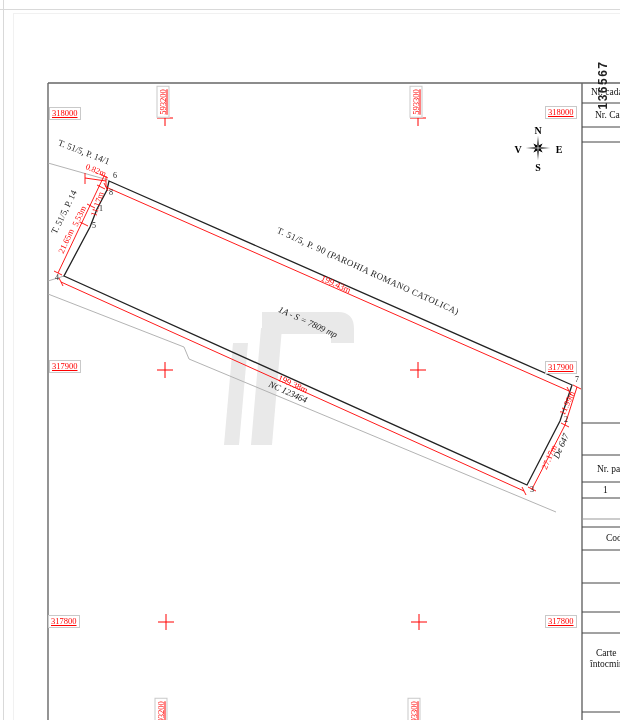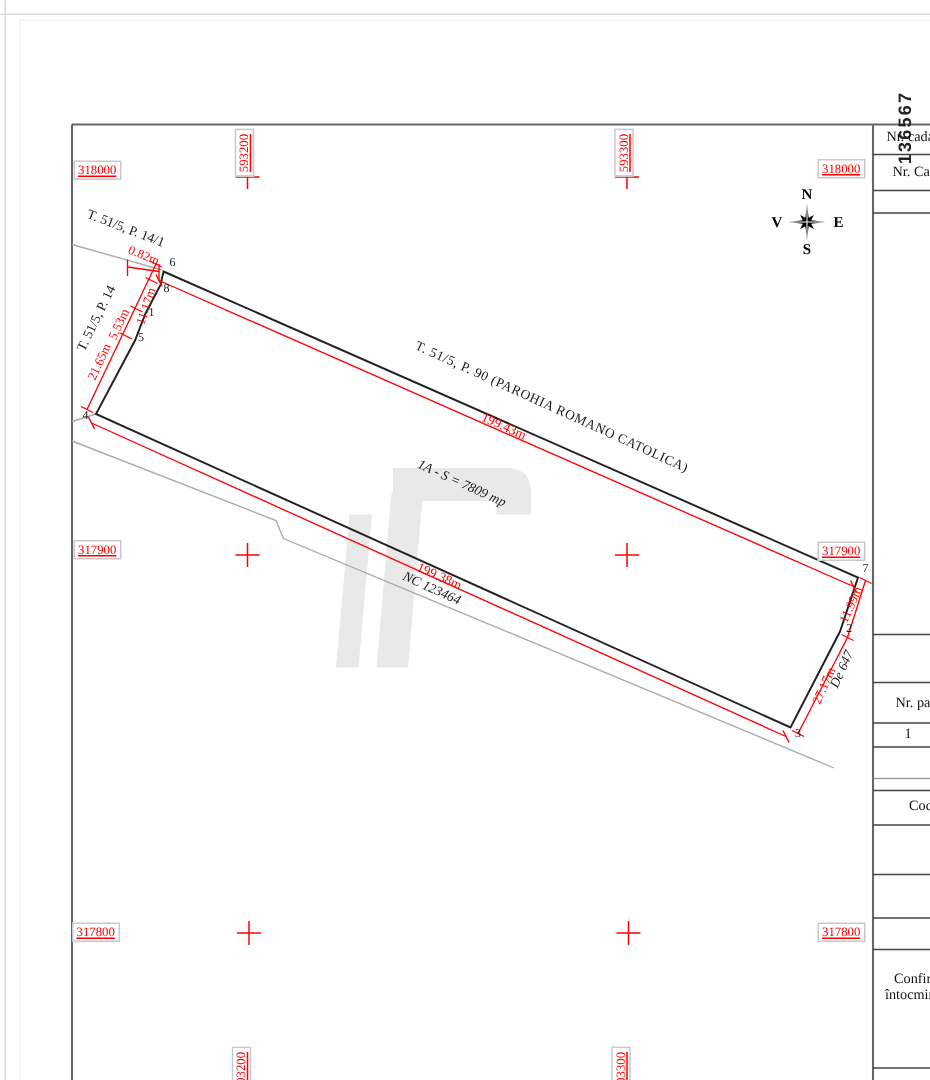--- a/index.html
+++ b/index.html
@@ -158,16 +158,16 @@
   <div class="cmp" style="left:538px;top:167px;">S</div>
   <div class="cmp" style="left:518px;top:149px;">V</div>
 
   <div class="stamp" style="left:603px;top:85px;">136567</div>
 
   <div class="cell" style="left:591px;top:87px;">Nr. cadas</div>
   <div class="cell" style="left:595px;top:110px;">Nr. Carte</div>
   <div class="cell" style="left:597px;top:464px;">Nr. par</div>
   <div class="cell" style="left:603px;top:485px;">1</div>
   <div class="cell" style="left:606px;top:533px;">Cod</div>
-  <div class="cell" style="left:596px;top:648px;">Confir</div>
+  <div class="cell" style="left:596px;top:648px;">Carte</div>
   <div class="cell" style="left:590px;top:659px;">întocmir</div>
 
 </div>
 
 </body></html>

